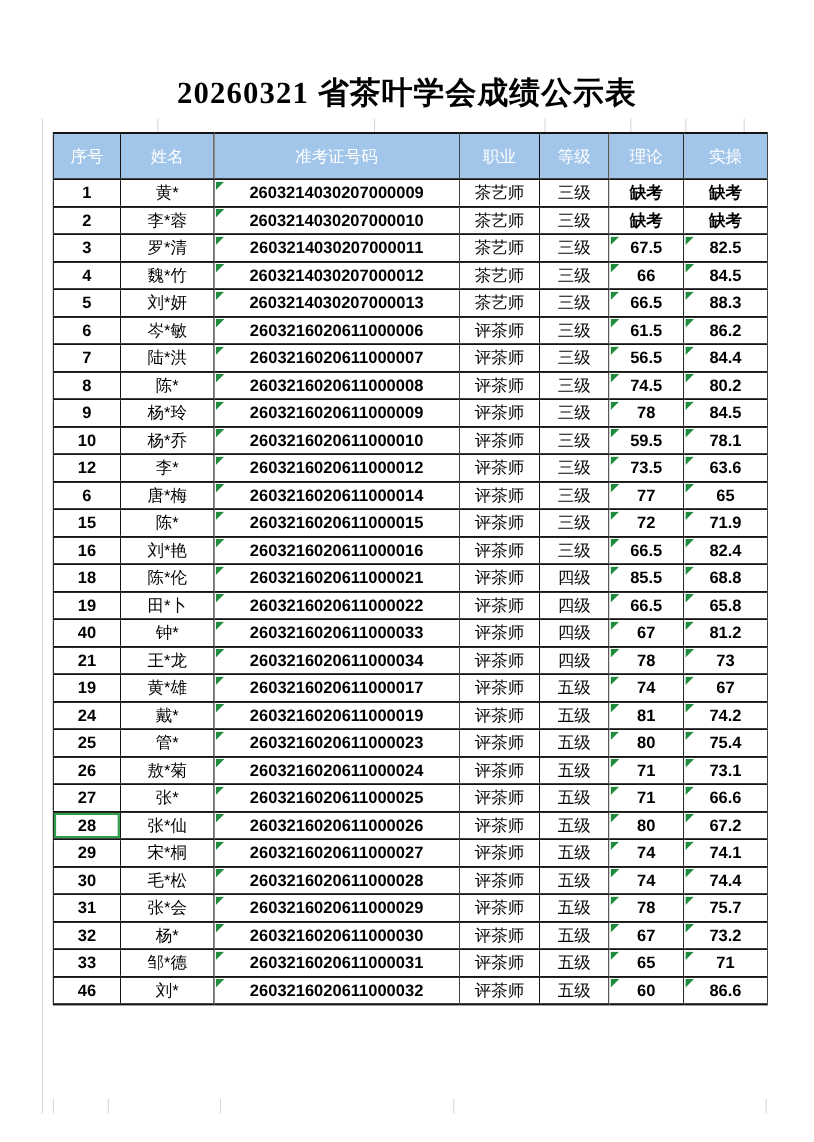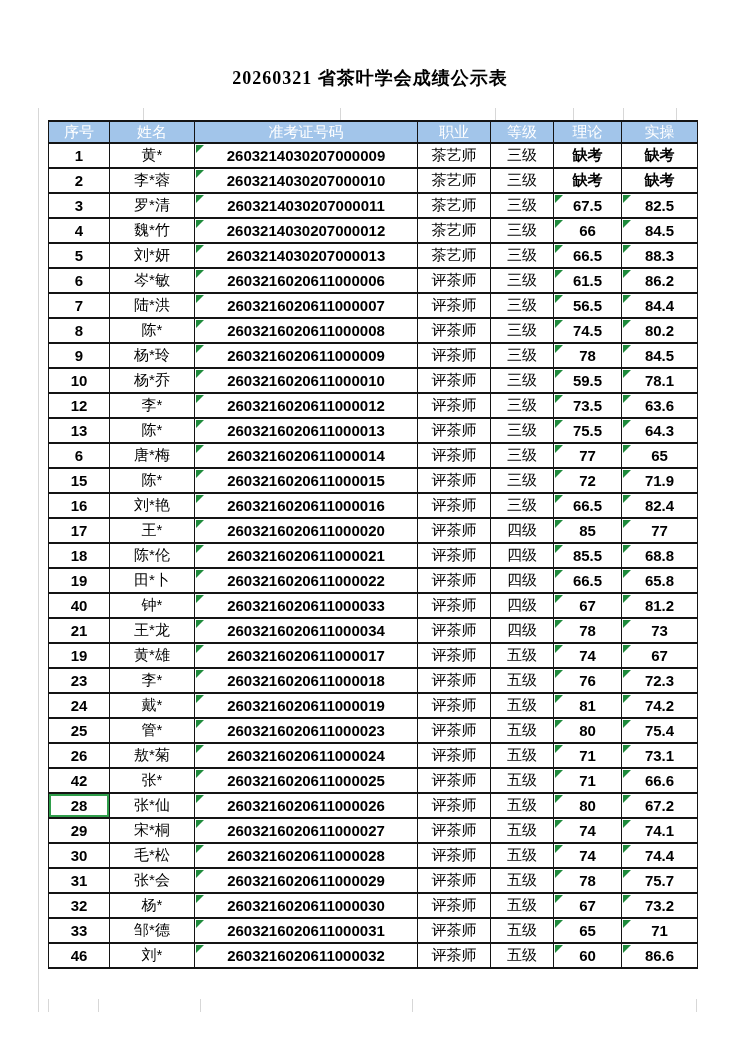--- a/index.html
+++ b/index.html
@@ -19,21 +19,21 @@
     position:relative;
     font-family:"Liberation Sans","DejaVu Sans",sans-serif;
     color:#000;
   }
   .title{
     position:absolute;
     left:0;top:66px;width:740px;
     text-align:center;
     font-family:"Liberation Serif","DejaVu Serif",serif;
     font-weight:700;
-    font-size:18px;
+    font-size:28px;
     letter-spacing:1px;
     color:#000;
   }
   
   .gridline{position:absolute;background:var(--gridline);}
   .gl-left{left:38px;top:108px;width:1px;height:904px;}
   .gl-t1{left:143px;top:108px;width:1px;height:12px;}
   .gl-t2{left:340px;top:108px;width:1px;height:12px;}
   .gl-t3{left:495px;top:108px;width:1px;height:12px;}
   .gl-t4{left:573px;top:108px;width:1px;height:12px;}
@@ -65,21 +65,21 @@
     border-top-width:2px;
     border-bottom-width:2px;
     text-align:center;
     vertical-align:middle;
     padding:0;
     position:relative;
     overflow:hidden;
     white-space:nowrap;
   }
   .sheet thead th{
-    height:22px;
+    height:42px;
     background:var(--header-bg);
     color:var(--header-text);
     font-weight:400;
     font-size:15px;
     border-bottom-width:2px;
   }
   .sheet tbody td{
     height:25px;
     font-size:15px;
     background:#ffffff;
@@ -233,29 +233,20 @@
       <tr>
         <td class="num">12</td>
         <td class="zh">李*</td>
         <td class="num">2603216020611000012<span class="tri"></span></td>
         <td class="zh">评茶师</td>
         <td class="zh">三级</td>
         <td class="num">73.5<span class="tri"></span></td>
         <td class="num">63.6<span class="tri"></span></td>
       </tr>
       <tr>
-        <td class="num">13</td>
-        <td class="zh">陈*</td>
-        <td class="num">2603216020611000013<span class="tri"></span></td>
-        <td class="zh">评茶师</td>
-        <td class="zh">三级</td>
-        <td class="num">75.5<span class="tri"></span></td>
-        <td class="num">64.3<span class="tri"></span></td>
-      </tr>
-      <tr>
         <td class="num">6</td>
         <td class="zh">唐*梅</td>
         <td class="num">2603216020611000014<span class="tri"></span></td>
         <td class="zh">评茶师</td>
         <td class="zh">三级</td>
         <td class="num">77<span class="tri"></span></td>
         <td class="num">65<span class="tri"></span></td>
       </tr>
       <tr>
         <td class="num">15</td>
@@ -269,29 +260,20 @@
       <tr>
         <td class="num">16</td>
         <td class="zh">刘*艳</td>
         <td class="num">2603216020611000016<span class="tri"></span></td>
         <td class="zh">评茶师</td>
         <td class="zh">三级</td>
         <td class="num">66.5<span class="tri"></span></td>
         <td class="num">82.4<span class="tri"></span></td>
       </tr>
       <tr>
-        <td class="num">17</td>
-        <td class="zh">王*</td>
-        <td class="num">2603216020611000020<span class="tri"></span></td>
-        <td class="zh">评茶师</td>
-        <td class="zh">四级</td>
-        <td class="num">85<span class="tri"></span></td>
-        <td class="num">77<span class="tri"></span></td>
-      </tr>
-      <tr>
         <td class="num">18</td>
         <td class="zh">陈*伦</td>
         <td class="num">2603216020611000021<span class="tri"></span></td>
         <td class="zh">评茶师</td>
         <td class="zh">四级</td>
         <td class="num">85.5<span class="tri"></span></td>
         <td class="num">68.8<span class="tri"></span></td>
       </tr>
       <tr>
         <td class="num">19</td>
@@ -323,29 +305,20 @@
       <tr>
         <td class="num">19</td>
         <td class="zh">黄*雄</td>
         <td class="num">2603216020611000017<span class="tri"></span></td>
         <td class="zh">评茶师</td>
         <td class="zh">五级</td>
         <td class="num">74<span class="tri"></span></td>
         <td class="num">67<span class="tri"></span></td>
       </tr>
       <tr>
-        <td class="num">23</td>
-        <td class="zh">李*</td>
-        <td class="num">2603216020611000018<span class="tri"></span></td>
-        <td class="zh">评茶师</td>
-        <td class="zh">五级</td>
-        <td class="num">76<span class="tri"></span></td>
-        <td class="num">72.3<span class="tri"></span></td>
-      </tr>
-      <tr>
         <td class="num">24</td>
         <td class="zh">戴*</td>
         <td class="num">2603216020611000019<span class="tri"></span></td>
         <td class="zh">评茶师</td>
         <td class="zh">五级</td>
         <td class="num">81<span class="tri"></span></td>
         <td class="num">74.2<span class="tri"></span></td>
       </tr>
       <tr>
         <td class="num">25</td>
@@ -359,21 +332,21 @@
       <tr>
         <td class="num">26</td>
         <td class="zh">敖*菊</td>
         <td class="num">2603216020611000024<span class="tri"></span></td>
         <td class="zh">评茶师</td>
         <td class="zh">五级</td>
         <td class="num">71<span class="tri"></span></td>
         <td class="num">73.1<span class="tri"></span></td>
       </tr>
       <tr>
-        <td class="num">42</td>
+        <td class="num">27</td>
         <td class="zh">张*</td>
         <td class="num">2603216020611000025<span class="tri"></span></td>
         <td class="zh">评茶师</td>
         <td class="zh">五级</td>
         <td class="num">71<span class="tri"></span></td>
         <td class="num">66.6<span class="tri"></span></td>
       </tr>
       <tr>
         <td class="num selected">28</td>
         <td class="zh">张*仙</td>

